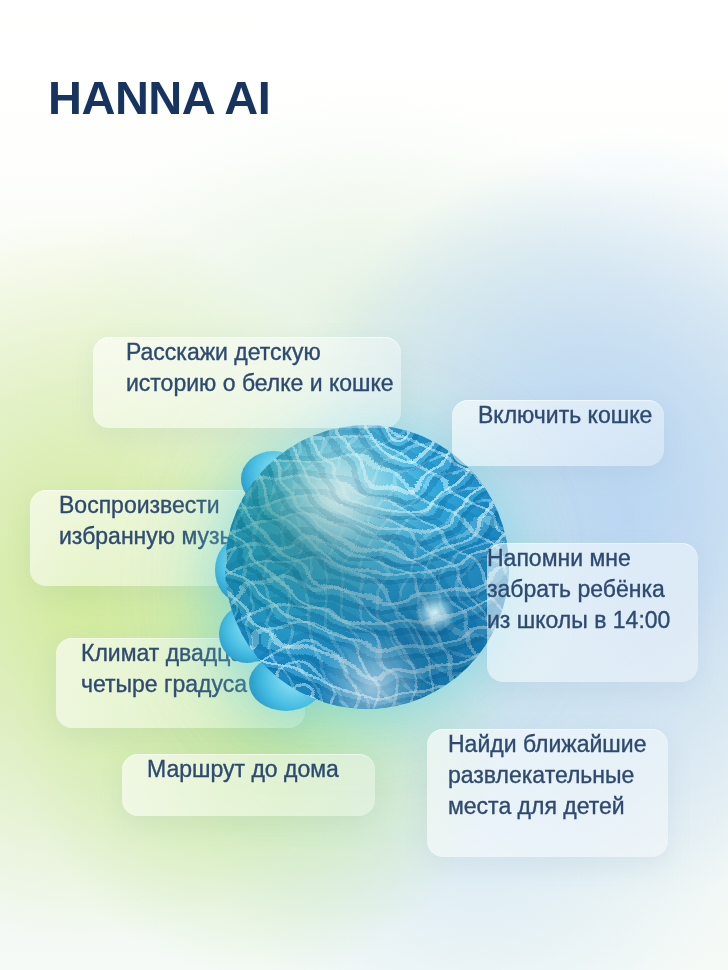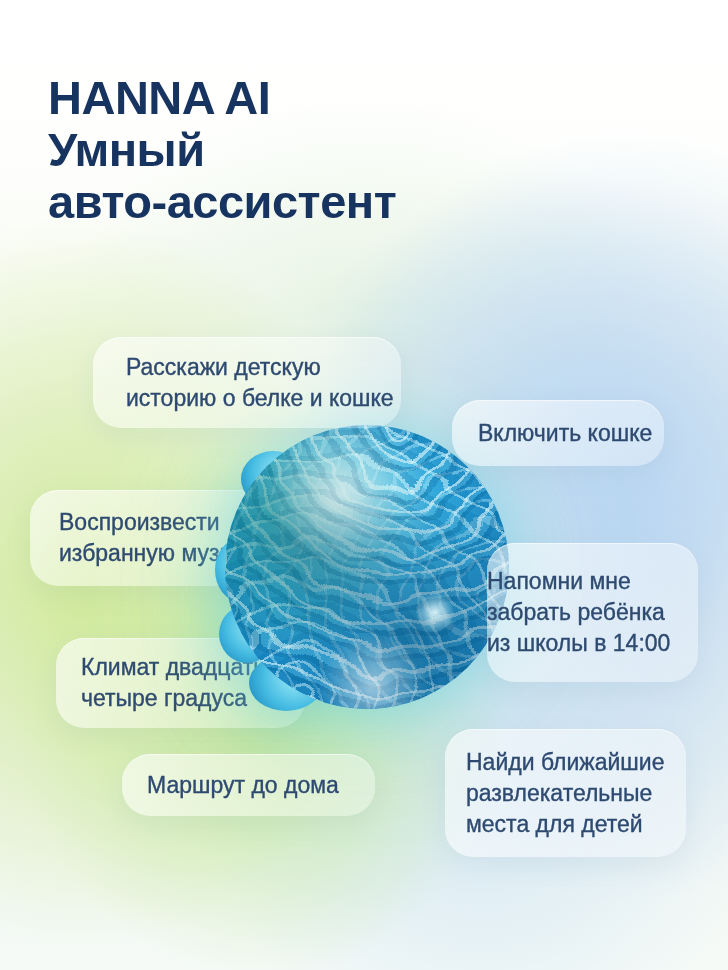--- a/index.html
+++ b/index.html
@@ -59,50 +59,48 @@
       radial-gradient(circle at 68% 74%, rgba(8,70,112,0.5) 0%, rgba(8,70,112,0) 52%),
       radial-gradient(circle at 26% 44%, rgba(8,84,104,0.38) 0%, rgba(8,84,104,0) 40%);}
   .orb-shine{position:absolute;inset:0;border-radius:50%;
     background:
       radial-gradient(circle at 74% 66%, rgba(235,255,255,0.9) 0%, rgba(235,255,255,0) 7%),
       radial-gradient(circle at 52% 92%, rgba(255,255,255,0.55) 0%, rgba(255,255,255,0) 18%),
       radial-gradient(circle at 40% 24%, rgba(255,255,255,0.5) 0%, rgba(255,255,255,0) 26%);}
 
   
   .bubble{
-    position:absolute;z-index:3;border-radius:28px;
+    position:absolute;z-index:3;border-radius:16px;
     background:linear-gradient(135deg, rgba(255,255,255,0.62) 0%, rgba(255,255,255,0.3) 100%);
     box-shadow:0 8px 24px rgba(120,155,180,0.12), inset 0 1px 0 rgba(255,255,255,0.55);
-    display:flex;align-items:center;
+    display:flex;align-items:flex-start;
   }
   .bubble--under{z-index:1;}
   .bubble-text{
     color:#2e4a70;font-size:23px;line-height:31px;font-weight:500;
     -webkit-text-stroke:0.35px currentColor;
     white-space:pre-line;
   }
   .b-story  {left:93px; top:337px;width:308px;height:91px; padding-left:33px;}
   .b-screen {left:452px;top:400px;width:212px;height:66px; padding-left:26px;}
   .b-music  {left:30px; top:490px;width:268px;height:96px; padding-left:29px;}
   .b-remind {left:487px;top:543px;width:211px;height:139px;}
   .b-climate{left:56px; top:638px;width:249px;height:90px; padding-left:25px;}
   .b-route  {left:122px;top:754px;width:253px;height:62px; padding-left:25px;}
-  .b-places {left:427px;top:729px;width:241px;height:128px;padding-left:21px;margin-left:18px;}
+  .b-places {left:427px;top:729px;width:241px;height:128px;padding-left:21px;}
   .bubble{box-sizing:border-box;}
   .defs-svg{position:absolute;width:0;height:0;}
 </style>
 </head>
 <body>
 
 <div class="page">
 
   <header class="title-block">
     <h1 class="brand">HANNA AI</h1>
-    <h2 class="subtitle">Умный
-авто-ассистент</h2>
   </header>
 
   <div class="orb-wrap">
     <div class="orb-bump b1"></div>
     <div class="orb-bump b2"></div>
     <div class="orb-bump b3"></div>
     <div class="orb-bump b4"></div>
     <div class="orb">
       <div class="orb-ripples"></div>
       <div class="orb-tint"></div>

